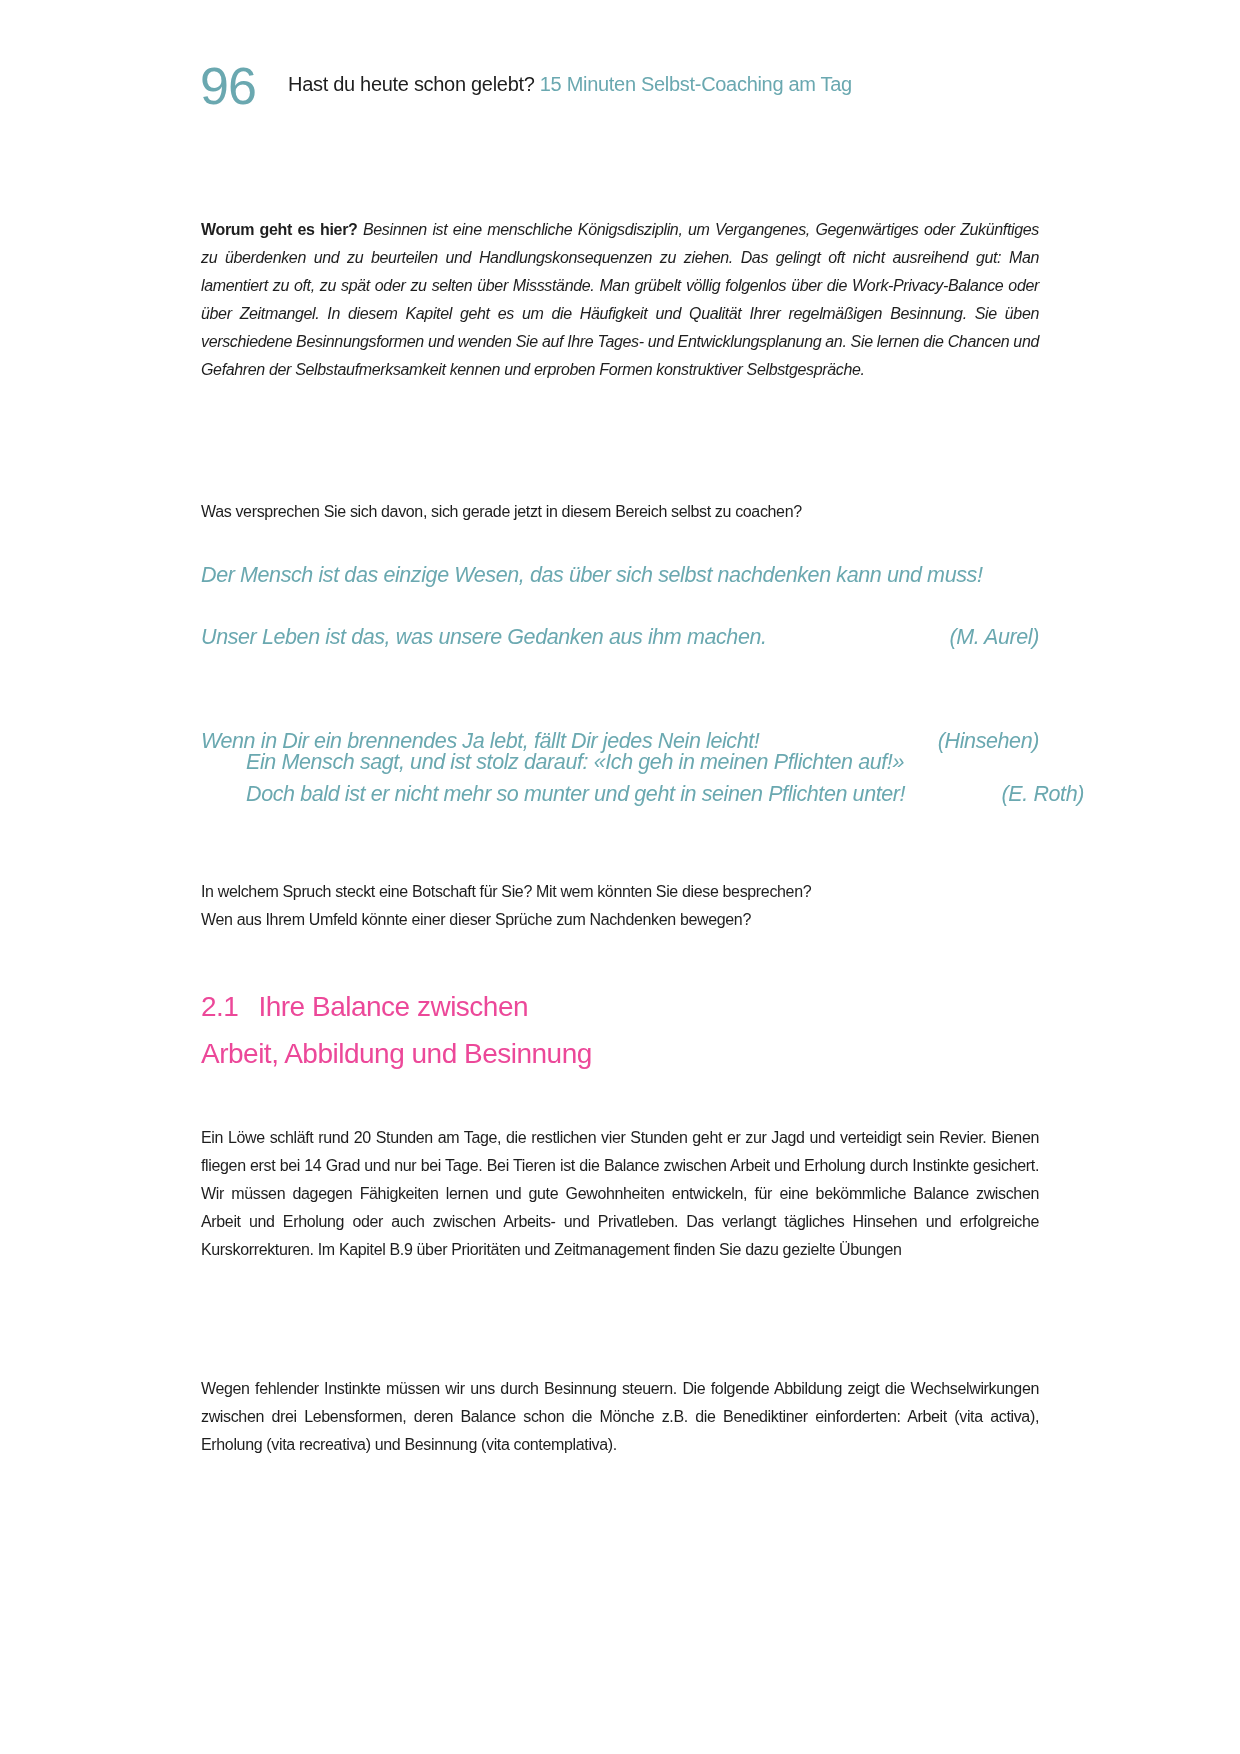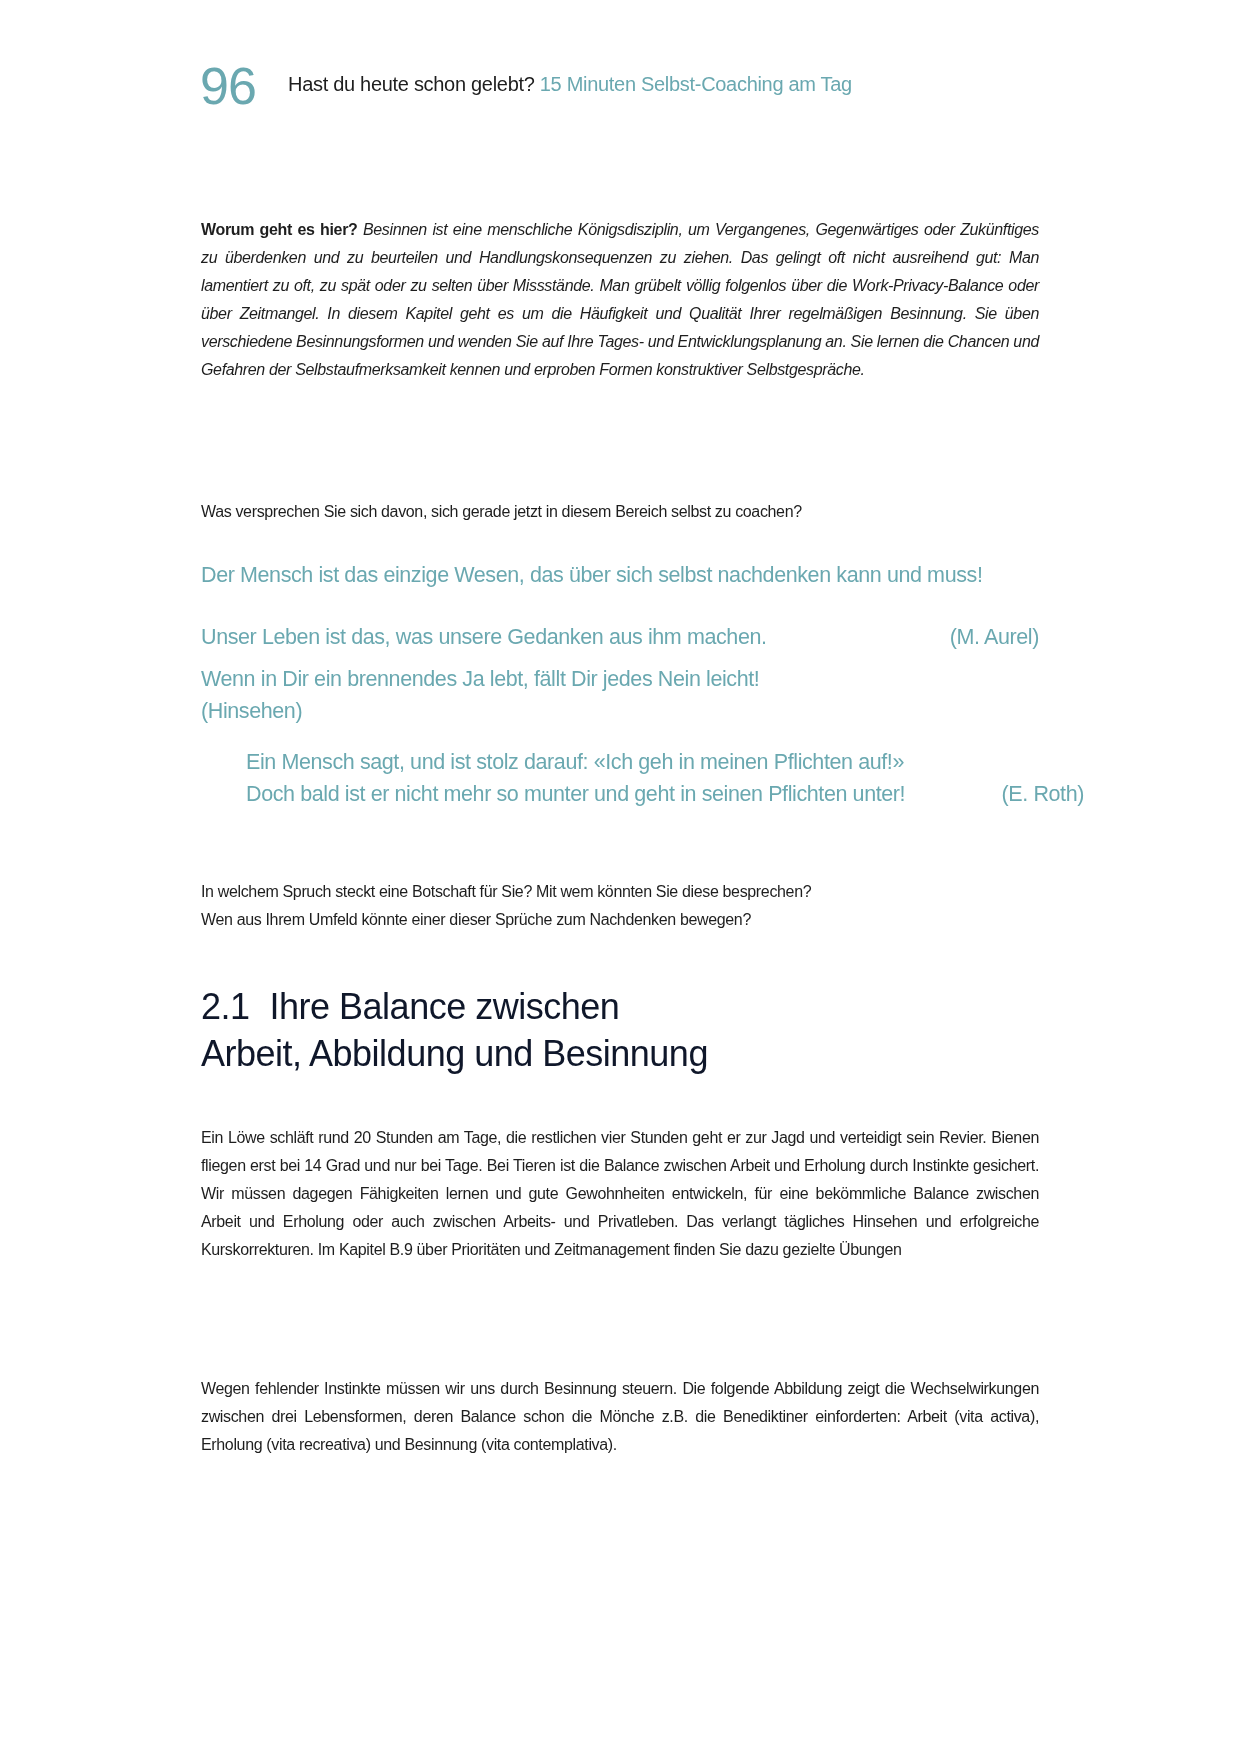--- a/index.html
+++ b/index.html
@@ -10,27 +10,27 @@
     .teal { color: #6aa8b0; }
     .header { position: absolute; left: 200px; top: 52px; height: 50px; }
     .page-num { position: absolute; left: 0; top: 4px; font-size: 52px; color: #6aa8b0; letter-spacing: -1px; }
     .running-title { position: absolute; left: 88px; top: 21px; white-space: nowrap; font-size: 20px; letter-spacing: -0.3px; }
     .content { position: absolute; left: 201px; width: 838px; }
     p { margin: 0; font-size: 16px; line-height: 28px; letter-spacing: -0.35px; text-align: justify; }
     .intro { top: 216px; }
     .intro b { font-weight: bold; }
     .intro i { font-style: italic; }
     .question { top: 498px; }
-    .quote { color: #6aa8b0; font-size: 21.5px; line-height: 31.5px; letter-spacing: -0.4px; display: flex; justify-content: space-between; white-space: nowrap; }
+    .quote { font-style: italic; color: #6aa8b0; font-size: 21.5px; line-height: 31.5px; letter-spacing: -0.4px; display: flex; justify-content: space-between; white-space: nowrap; }
     .q1 { top: 560px; }
     .q2 { top: 622px; }
-    .q3 { top: 664px; flex-direction: column; }
+    .q3 { top: 726px; }
     .q4 { top: 747px; margin-left: 45px; }
     .reflect { top: 842px; text-align: left; }
-    .section-title { top: 983px; font-size: 36px; line-height: 47px; color: #0f172a; letter-spacing: -0.5px; }
+    .section-title { top: 983px; font-size: 28px; line-height: 47px; color: #ec4899; letter-spacing: -0.5px; }
     .section-title .num { margin-right: 20px; }
     .para1 { top: 1124px; }
     .para2 { top: 1375px; }
     .last-line-left { text-align-last: left; }
   </style>
 </head>
 <body>
 
 <div class="header">
   <span class="page-num">96</span>

